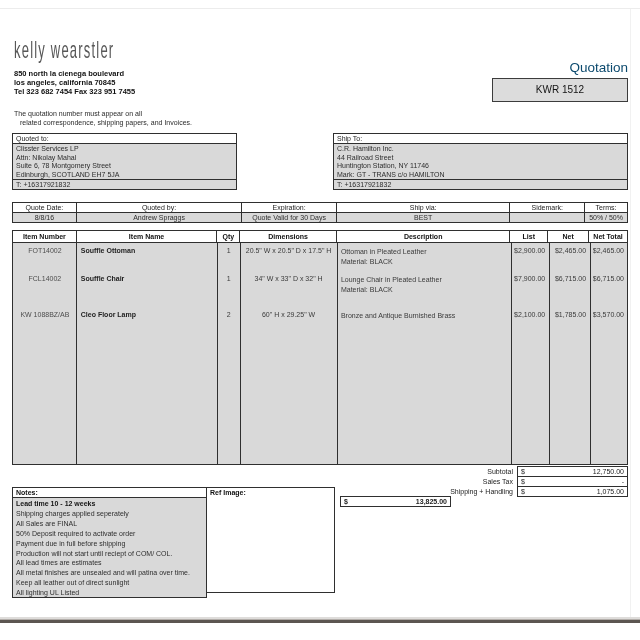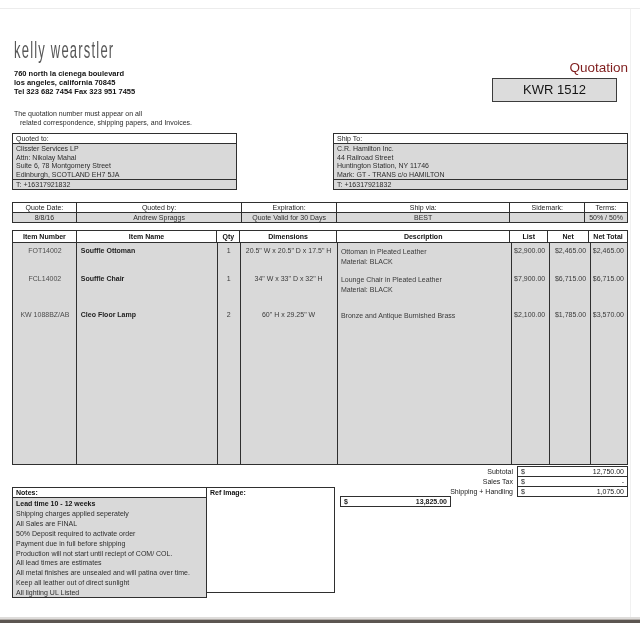--- a/index.html
+++ b/index.html
@@ -9,23 +9,23 @@
   .edge-top { position:absolute; left:0; top:8px; width:640px; height:1px; background:#ececec; }
   .edge-right { position:absolute; left:630px; top:9px; width:1px; height:608px; background:#f1f1f1; }
 
   
   .logo { position:absolute; left:14px; top:36px; font-size:13px; color:#575757; letter-spacing:1.2px;
           transform:scaleY(1.8); transform-origin:left top; font-weight:normal; }
   .company-address { position:absolute; left:14px; top:69px; font-size:7.5px; font-weight:bold; line-height:9px; color:#111; }
   .quote-note { position:absolute; left:14px; top:110px; font-size:7px; line-height:8.5px; color:#2a2a2a; }
   .quote-note .line:nth-child(2) { margin-left:6px; }
 
-  .q-title { position:absolute; right:12px; top:60px; font-size:13.5px; color:#7f1d1d; }
-  .q-number-box { position:absolute; left:492px; top:78px; width:125px; height:24px; background:#dcdcdc;
-                  border:1.5px solid #3c3c3c; text-align:center; font-size:13px; line-height:21px; color:#141414; }
+  .q-title { position:absolute; right:12px; top:60px; font-size:13.5px; color:#0c4a6e; }
+  .q-number-box { position:absolute; left:492px; top:78px; width:136px; height:24px; background:#dcdcdc;
+                  border:1.5px solid #3c3c3c; text-align:center; font-size:10px; line-height:21px; color:#141414; }
 
   
   .addr-box { position:absolute; top:133px; height:57px; border:1px solid #2f2f2f; background:#fff; font-size:7px; overflow:hidden; }
   .addr-box.left { left:12px; width:225px; }
   .addr-box.right { left:333px; width:295px; }
   .addr-box .hdr { height:10px; padding:1px 3px; background:#fff; border-bottom:1px solid #2f2f2f; color:#1c1c1c; }
   .addr-box .bdy { height:35px; padding:1px 3px; background:#d9d9d9; line-height:8.6px; color:#2e2e2e; }
   .addr-box .ftr { height:10px; padding:1px 3px; background:#d9d9d9; border-top:1px solid #2f2f2f; color:#2e2e2e; }
 
   
@@ -79,21 +79,21 @@
 </head>
 <body>
 
 <div class="page">
 
   <div class="edge-top"></div>
   <div class="edge-right"></div>
 
   <div class="logo">kelly wearstler</div>
   <div class="company-address">
-    <div class="line">760 north la cienega boulevard</div>
+    <div class="line">850 north la cienega boulevard</div>
     <div class="line">los angeles, california 70845</div>
     <div class="line">Tel 323 682 7454 Fax 323 951 7455</div>
   </div>
   <div class="quote-note">
     <div class="line">The quotation number must appear on all</div>
     <div class="line">related correspondence, shipping papers, and Invoices.</div>
   </div>
 
   <div class="q-title">Quotation</div>
   <div class="q-number-box">KWR 1512</div>

